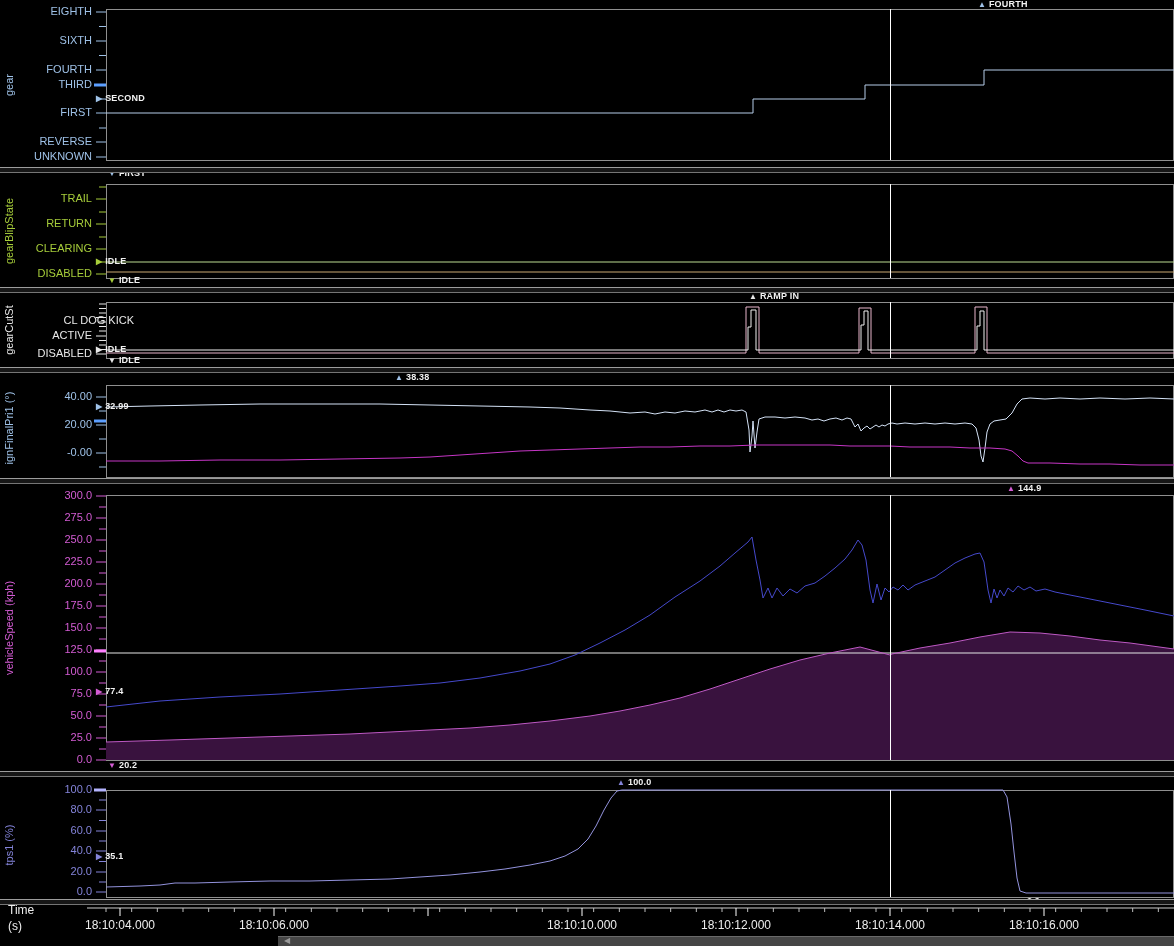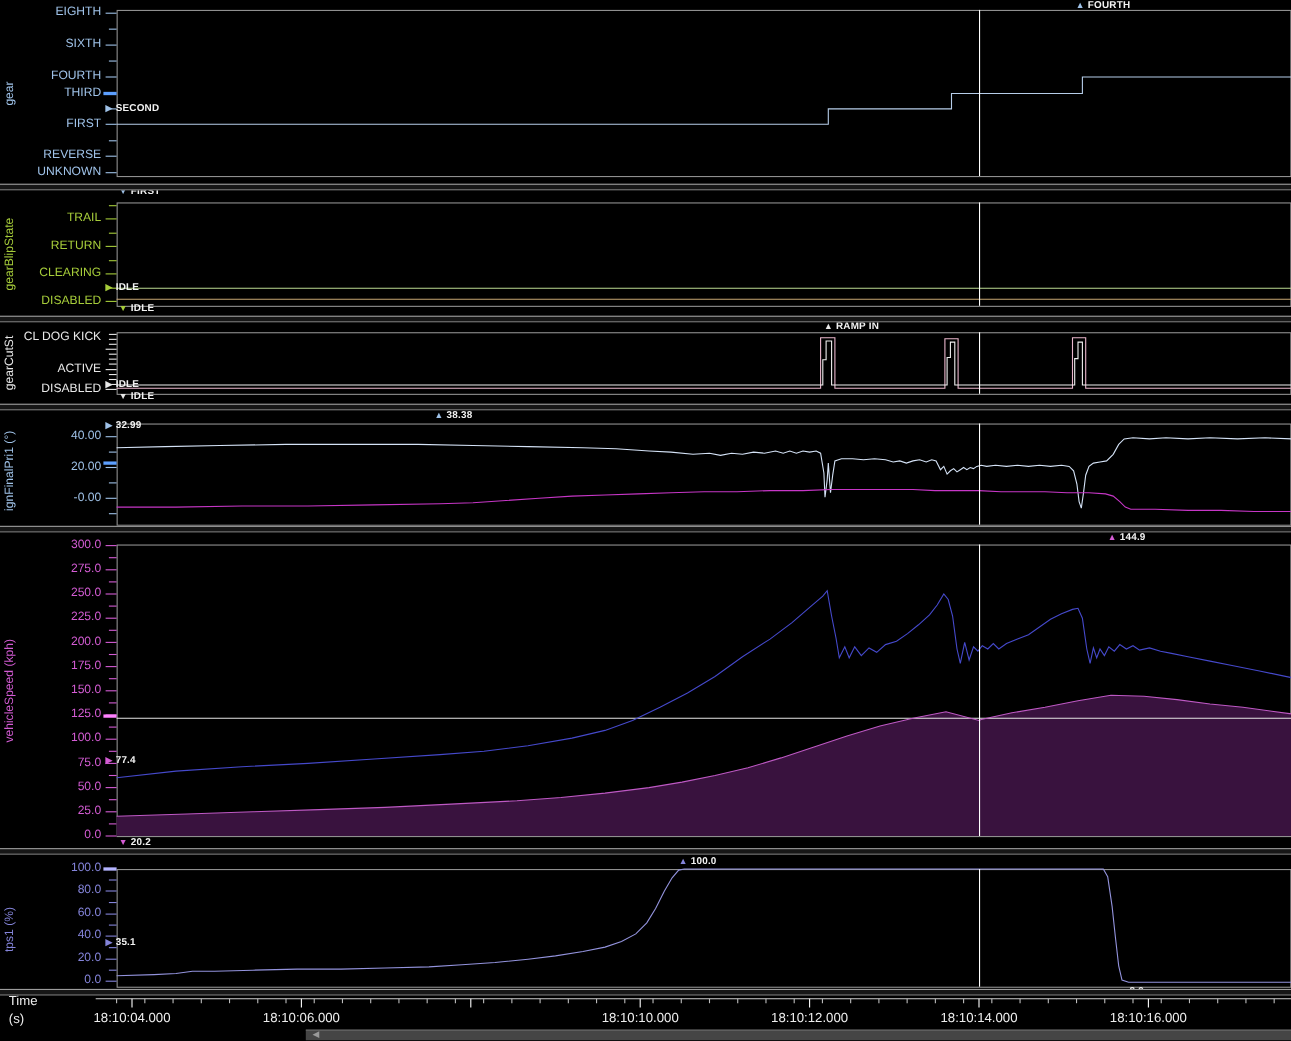--- a/index.html
+++ b/index.html
@@ -192,34 +192,34 @@
     <div class="rot" style="left: 9px; top: 231px; color: rgb(166, 204, 58);">gearBlipState</div>
     <div class="ylab" style="top: 192px; color: rgb(166, 204, 58);">TRAIL</div>
     <div class="ylab" style="top: 217px; color: rgb(166, 204, 58);">RETURN</div>
     <div class="ylab" style="top: 242px; color: rgb(166, 204, 58);">CLEARING</div>
     <div class="ylab" style="top: 267px; color: rgb(166, 204, 58);">DISABLED</div>
     <div class="cursor" style="left: 890px; top: 184px; height: 94px;"></div>
     <div class="mk" style="left: 96px; top: 257px;"><span class="tri" style="color: rgb(166, 204, 58);">▶</span><span class="txt">IDLE</span></div>
     <div class="mk" style="left: 108px; top: 276px;"><span class="tri" style="color: rgb(166, 204, 58);">▼</span><span class="txt">IDLE</span></div>
     <div class="plot-hit" style="left: 106px; top: 302px; width: 1068px; height: 56px;"></div>
     <div class="rot" style="left: 9px; top: 330px; color: rgb(232, 232, 232);">gearCutSt</div>
-    <div class="ylab" style="top: 300px; color: rgb(232, 232, 232);">CL DOG KICK</div>
+    <div class="ylab" style="top: 314px; color: rgb(232, 232, 232); padding-left: 42px;">CL DOG KICK</div>
     <div class="ylab" style="top: 329px; color: rgb(232, 232, 232);">ACTIVE</div>
     <div class="ylab" style="top: 347px; color: rgb(232, 232, 232);">DISABLED</div>
     <div class="cursor" style="left: 890px; top: 302px; height: 56px;"></div>
     <div class="mk" style="left: 96px; top: 345px;"><span class="tri" style="color: rgb(232, 232, 232);">▶</span><span class="txt">IDLE</span></div>
     <div class="mk" style="left: 108px; top: 356px;"><span class="tri" style="color: rgb(232, 232, 232);">▼</span><span class="txt">IDLE</span></div>
     <div class="mk" style="left: 749px; top: 292px;"><span class="tri" style="color: rgb(232, 232, 232);">▲</span><span class="txt">RAMP IN</span></div>
     <div class="plot-hit" style="left: 106px; top: 385px; width: 1068px; height: 92px;"></div>
     <div class="rot" style="left: 9px; top: 428px; color: rgb(159, 194, 232);">ignFinalPri1 (°)</div>
     <div class="ylab" style="top: 390px; color: rgb(159, 194, 232);">40.00</div>
     <div class="ylab" style="top: 418px; color: rgb(159, 194, 232);">20.00</div>
     <div class="ylab" style="top: 446px; color: rgb(159, 194, 232);">-0.00</div>
     <div class="cursor" style="left: 890px; top: 385px; height: 92px;"></div>
-    <div class="mk" style="left: 96px; top: 382px; text-align: center;"><span class="tri" style="color: rgb(159, 194, 232);">▶</span><span class="txt">32.99</span></div>
+    <div class="mk" style="left: 96px; top: 402px; text-align: center;"><span class="tri" style="color: rgb(159, 194, 232);">▶</span><span class="txt">32.99</span></div>
     <div class="mk" style="left: 395px; top: 373px;"><span class="tri" style="color: rgb(159, 194, 232);">▲</span><span class="txt">38.38</span></div>
     <div class="plot-hit" style="left: 106px; top: 495px; width: 1068px; height: 265px;"></div>
     <div class="rot" style="left: 9px; top: 628px; color: rgb(212, 92, 212);">vehicleSpeed (kph)</div>
     <div class="ylab" style="top: 489px; color: rgb(212, 92, 212);">300.0</div>
     <div class="ylab" style="top: 511px; color: rgb(212, 92, 212);">275.0</div>
     <div class="ylab" style="top: 533px; color: rgb(212, 92, 212);">250.0</div>
     <div class="ylab" style="top: 555px; color: rgb(212, 92, 212);">225.0</div>
     <div class="ylab" style="top: 577px; color: rgb(212, 92, 212);">200.0</div>
     <div class="ylab" style="top: 599px; color: rgb(212, 92, 212);">175.0</div>
     <div class="ylab" style="top: 621px; color: rgb(212, 92, 212);">150.0</div>

